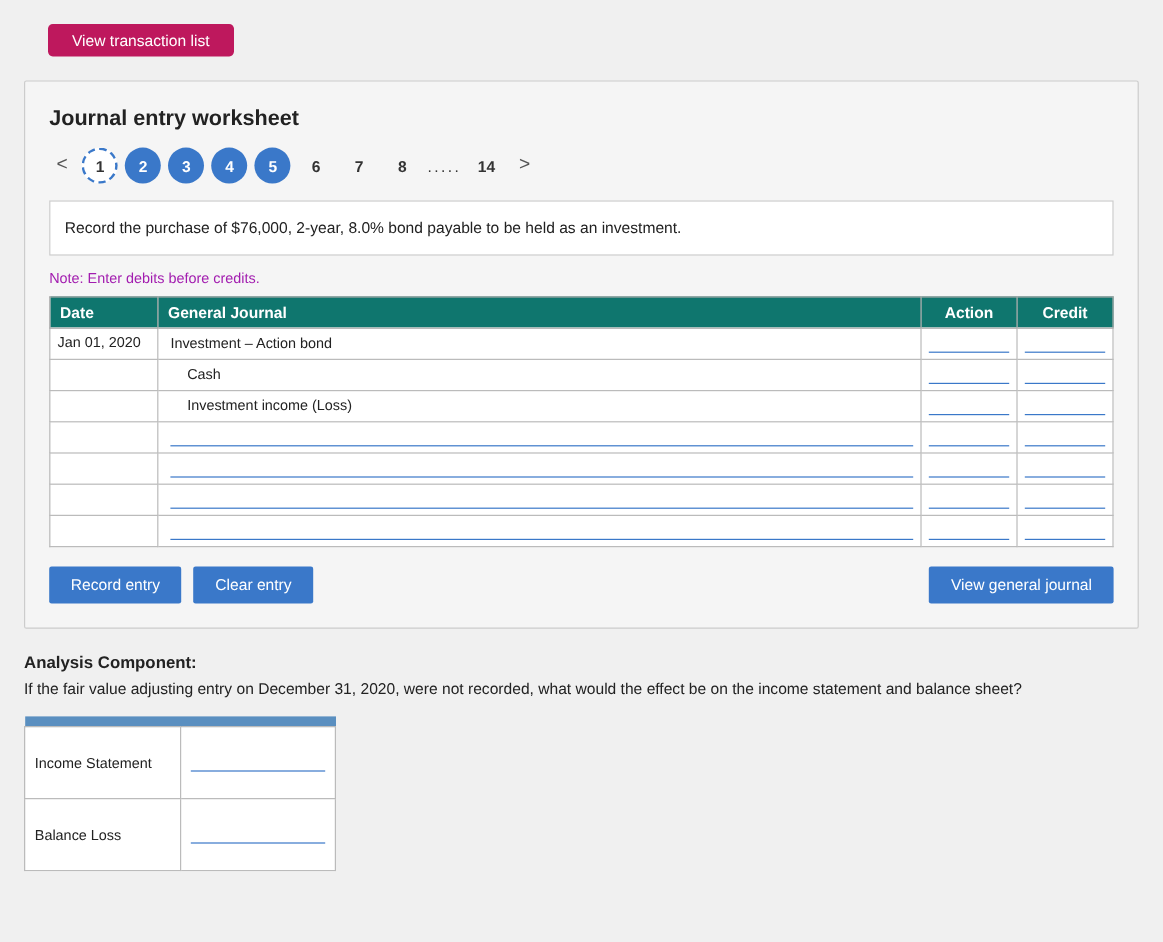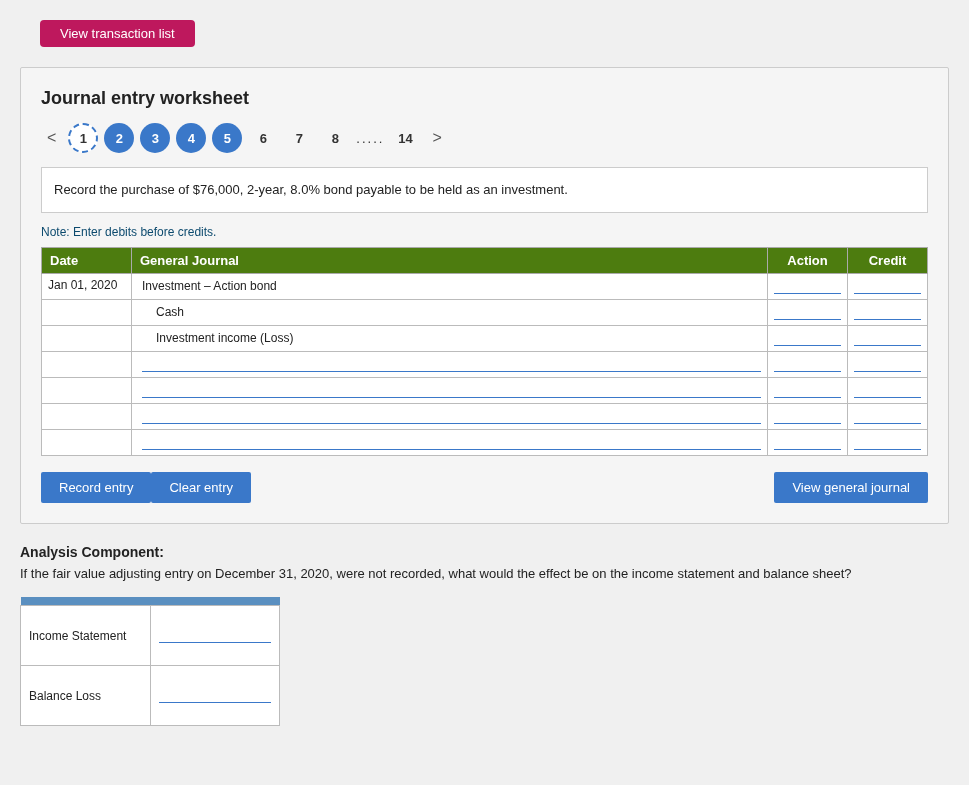--- a/index.html
+++ b/index.html
@@ -91,33 +91,33 @@
 
     .description-box {
       border: 1px solid #ccc;
       background: #fff;
       padding: 12px;
       margin-bottom: 12px;
       line-height: 1.5;
     }
 
     .note-text {
-      color: #0c4a6e;
+      color: #a21caf;
       font-size: 12px;
       margin-bottom: 8px;
     }
 
     .journal-table {
       width: 100%;
       border-collapse: collapse;
       margin-bottom: 16px;
     }
 
     .journal-table th {
-      background: #4d7c0f;
+      background: #0f766e;
       color: #fff;
       text-align: center;
       padding: 5px 8px;
       font-size: 13px;
       border: 1px solid #aaa;
     }
 
     .journal-table th.left {
       text-align: left;
     }
@@ -154,20 +154,21 @@
       border: none;
       border-bottom: 1px solid #3a78c9;
       outline: none;
       font-size: 12px;
       background: transparent;
     }
 
     .btn-row {
       display: flex;
       align-items: center;
+      gap: 10px;
       justify-content: center;
     }
 
     .btn-blue {
       background: #3a78c9;
       color: #fff;
       border: none;
       padding: 8px 18px;
       cursor: pointer;
       font-size: 13px;

